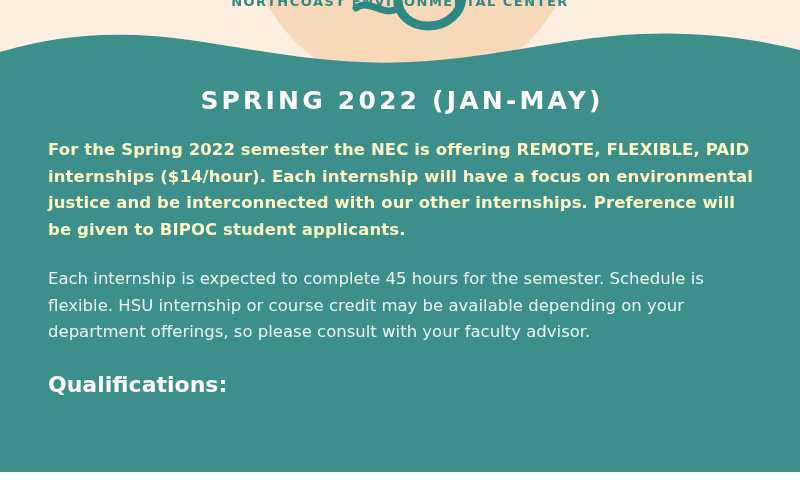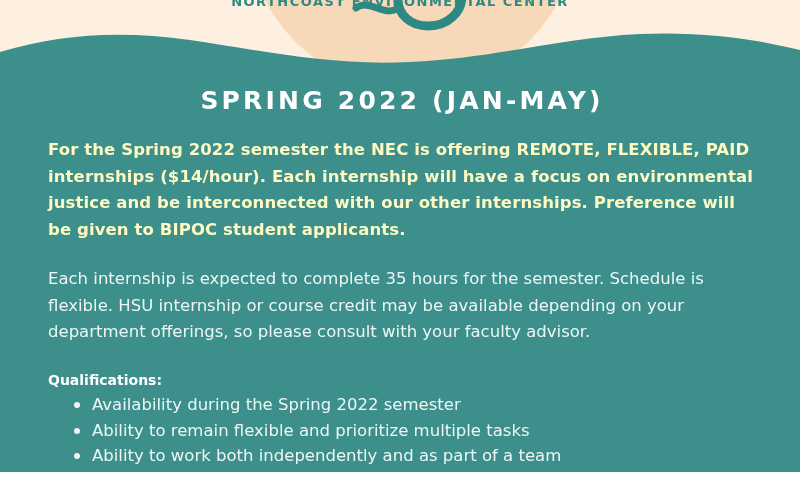--- a/index.html
+++ b/index.html
@@ -78,21 +78,21 @@
   .para-light {
     color: #eef7f5;
     font-size: 16.5px;
     line-height: 1.62;
     margin-top: 22px;
     font-weight: 400;
   }
   .qual-title {
     color: #ffffff;
     font-weight: bold;
-    font-size: 14px;
+    font-size: 22px;
     margin-top: 26px;
     margin-bottom: 4px;
   }
   ul.qual-list {
     list-style: none;
     color: #eef7f5;
     font-size: 16.5px;
     line-height: 1.55;
     padding-left: 26px;
   }
@@ -127,23 +127,18 @@
 
   <svg class="wave-sep" viewBox="0 0 800 70" preserveAspectRatio="none">
     <path d="M0,34 C60,16 120,12 190,22 C265,33 330,48 410,44 C495,40 560,20 640,16 C705,13 760,22 800,32 L800,70 L0,70 Z" fill="#3c8f8b"></path>
   </svg>
 
   <div class="content">
     <div class="headline">SPRING 2022 (JAN-MAY)</div>
 
     <p class="para-bold">For the Spring 2022 semester the NEC is offering REMOTE, FLEXIBLE, PAID internships ($14/hour). Each internship will have a focus on environmental justice and be interconnected with our other internships. Preference will be given to BIPOC student applicants.</p>
 
-    <p class="para-light">Each internship is expected to complete 35 hours for the semester. Schedule is flexible. HSU internship or course credit may be available depending on your department offerings, so please consult with your faculty advisor.</p>
+    <p class="para-light">Each internship is expected to complete 45 hours for the semester. Schedule is flexible. HSU internship or course credit may be available depending on your department offerings, so please consult with your faculty advisor.</p>
 
     <div class="qual-title">Qualifications:</div>
-    <ul class="qual-list">
-      <li>Availability during the Spring 2022 semester</li>
-      <li>Ability to remain flexible and prioritize multiple tasks</li>
-      <li>Ability to work both independently and as part of a team</li>
-    </ul>
   </div>
 
 </div>
 
 </body></html>

